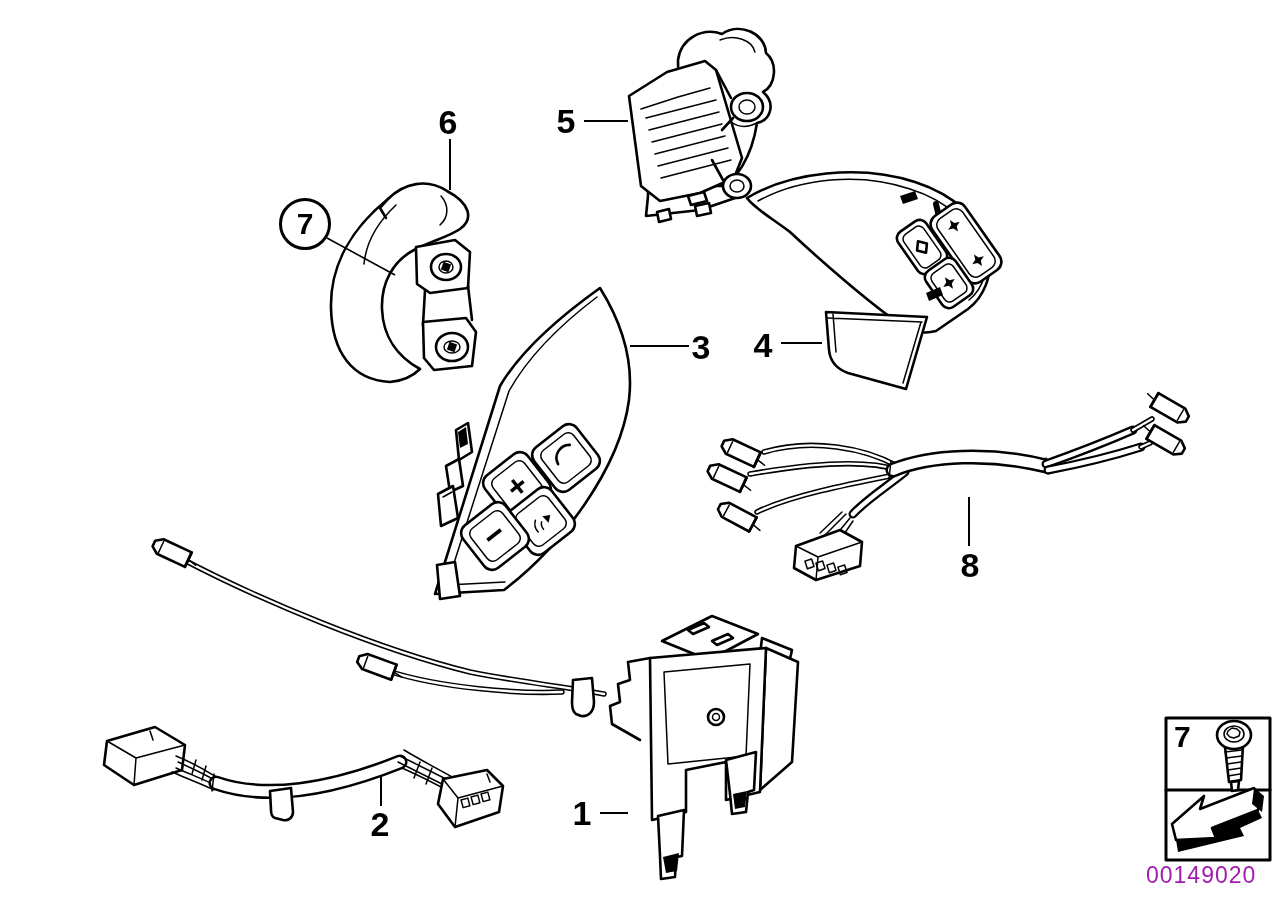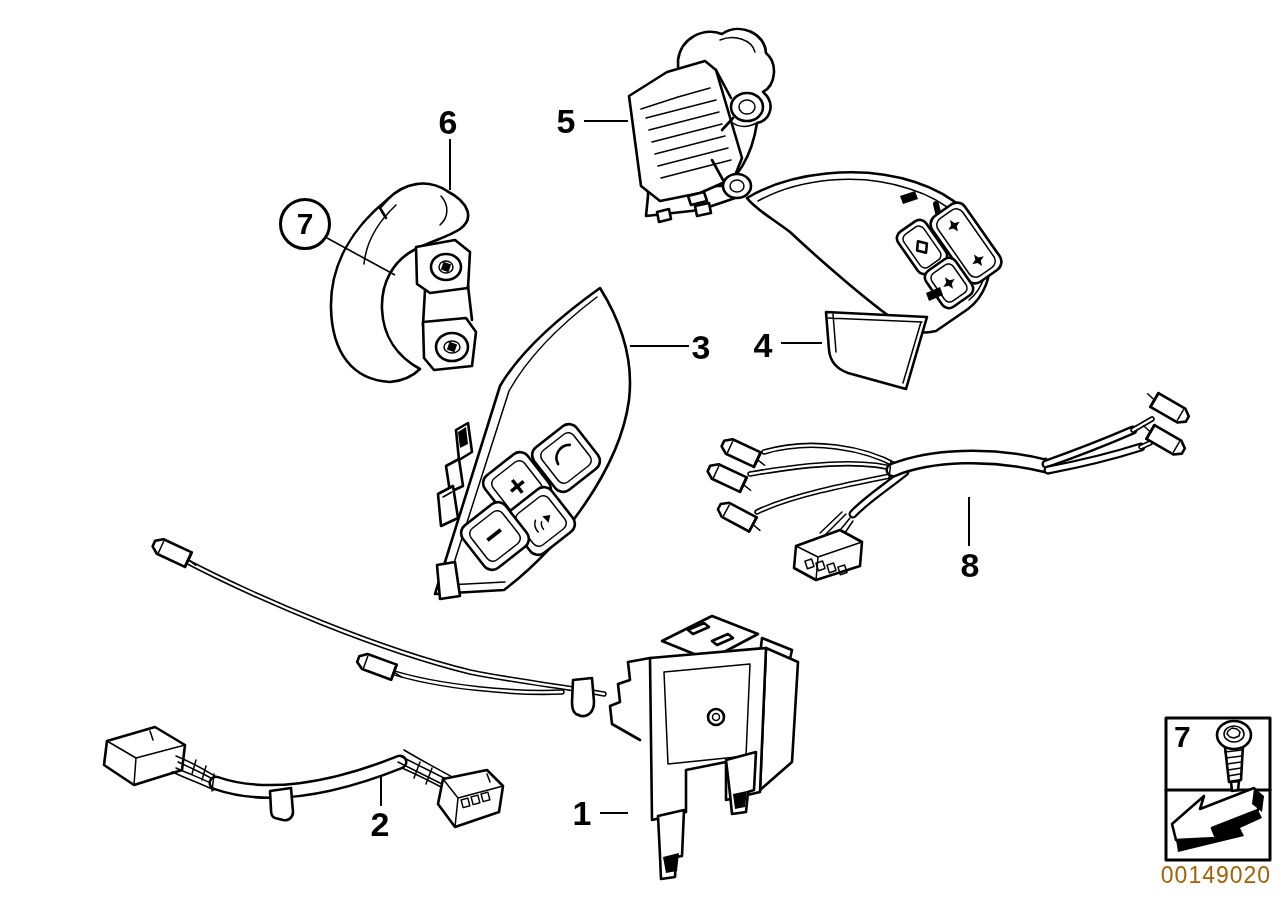--- a/index.html
+++ b/index.html
@@ -18,22 +18,22 @@
   .t9 {fill:none;stroke:#000;stroke-width:9;stroke-linecap:round;}
   .t5 {fill:none;stroke:#fff;stroke-width:4.5;stroke-linecap:round;}
   .ld {fill:none;stroke:#000;stroke-width:2;}
   svg text{font-family:"Liberation Sans",sans-serif;font-weight:bold;fill:#000;}
   
   .callout{position:absolute;transform:translate(-50%,-50%);
            font-weight:bold;font-size:34px;color:#000;line-height:1;}
   .callout.circled{width:46px;height:46px;border:3.5px solid #000;border-radius:50%;
            display:flex;align-items:center;justify-content:center;font-size:30px;background:#fff;}
   .legend-number{position:absolute;font-weight:bold;font-size:30px;color:#000;line-height:1;}
-  .doc-number{position:absolute;left:1146px;top:862px;width:140px;text-align:center;
-           font-size:23px;color:#a16207;letter-spacing:1px;}
+  .doc-number{position:absolute;left:1146px;top:862px;width:140px;
+           font-size:23px;color:#a21caf;letter-spacing:1px;}
 </style>
 </head>
 <body>
 
 <div class="stage">
 
 <svg width="1288" height="910" viewBox="0 0 1288 910">
   <defs>
     <g id="spade">
       <path class="o" d="M18,-8 L-13,-8 L-20,-3 L-20,3 L-13,8 L18,8 Z"></path>

